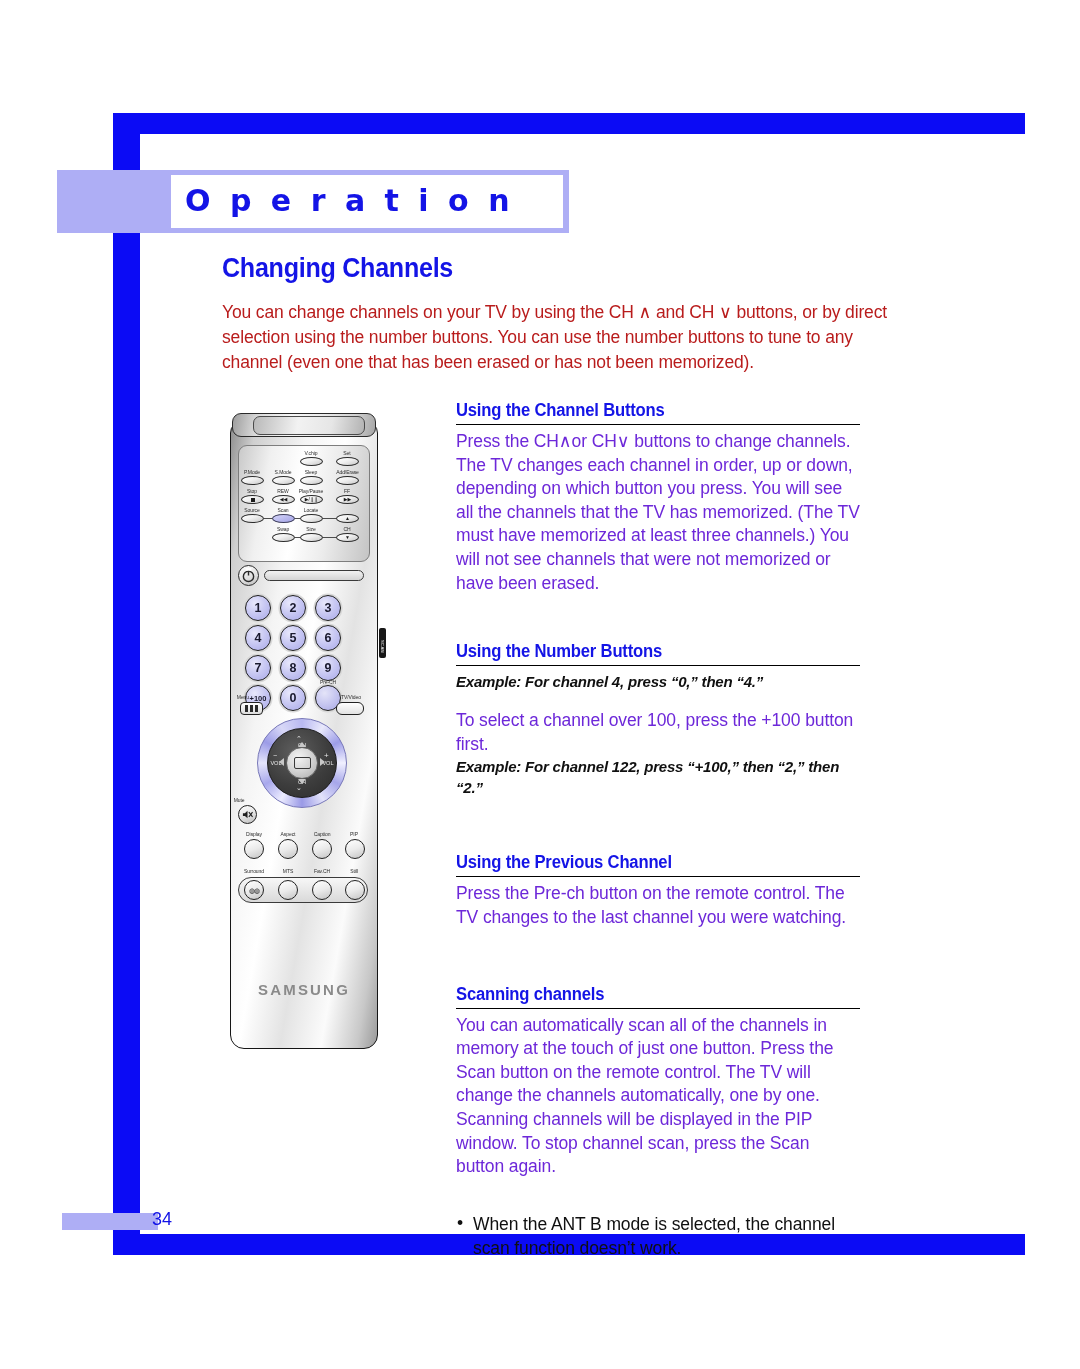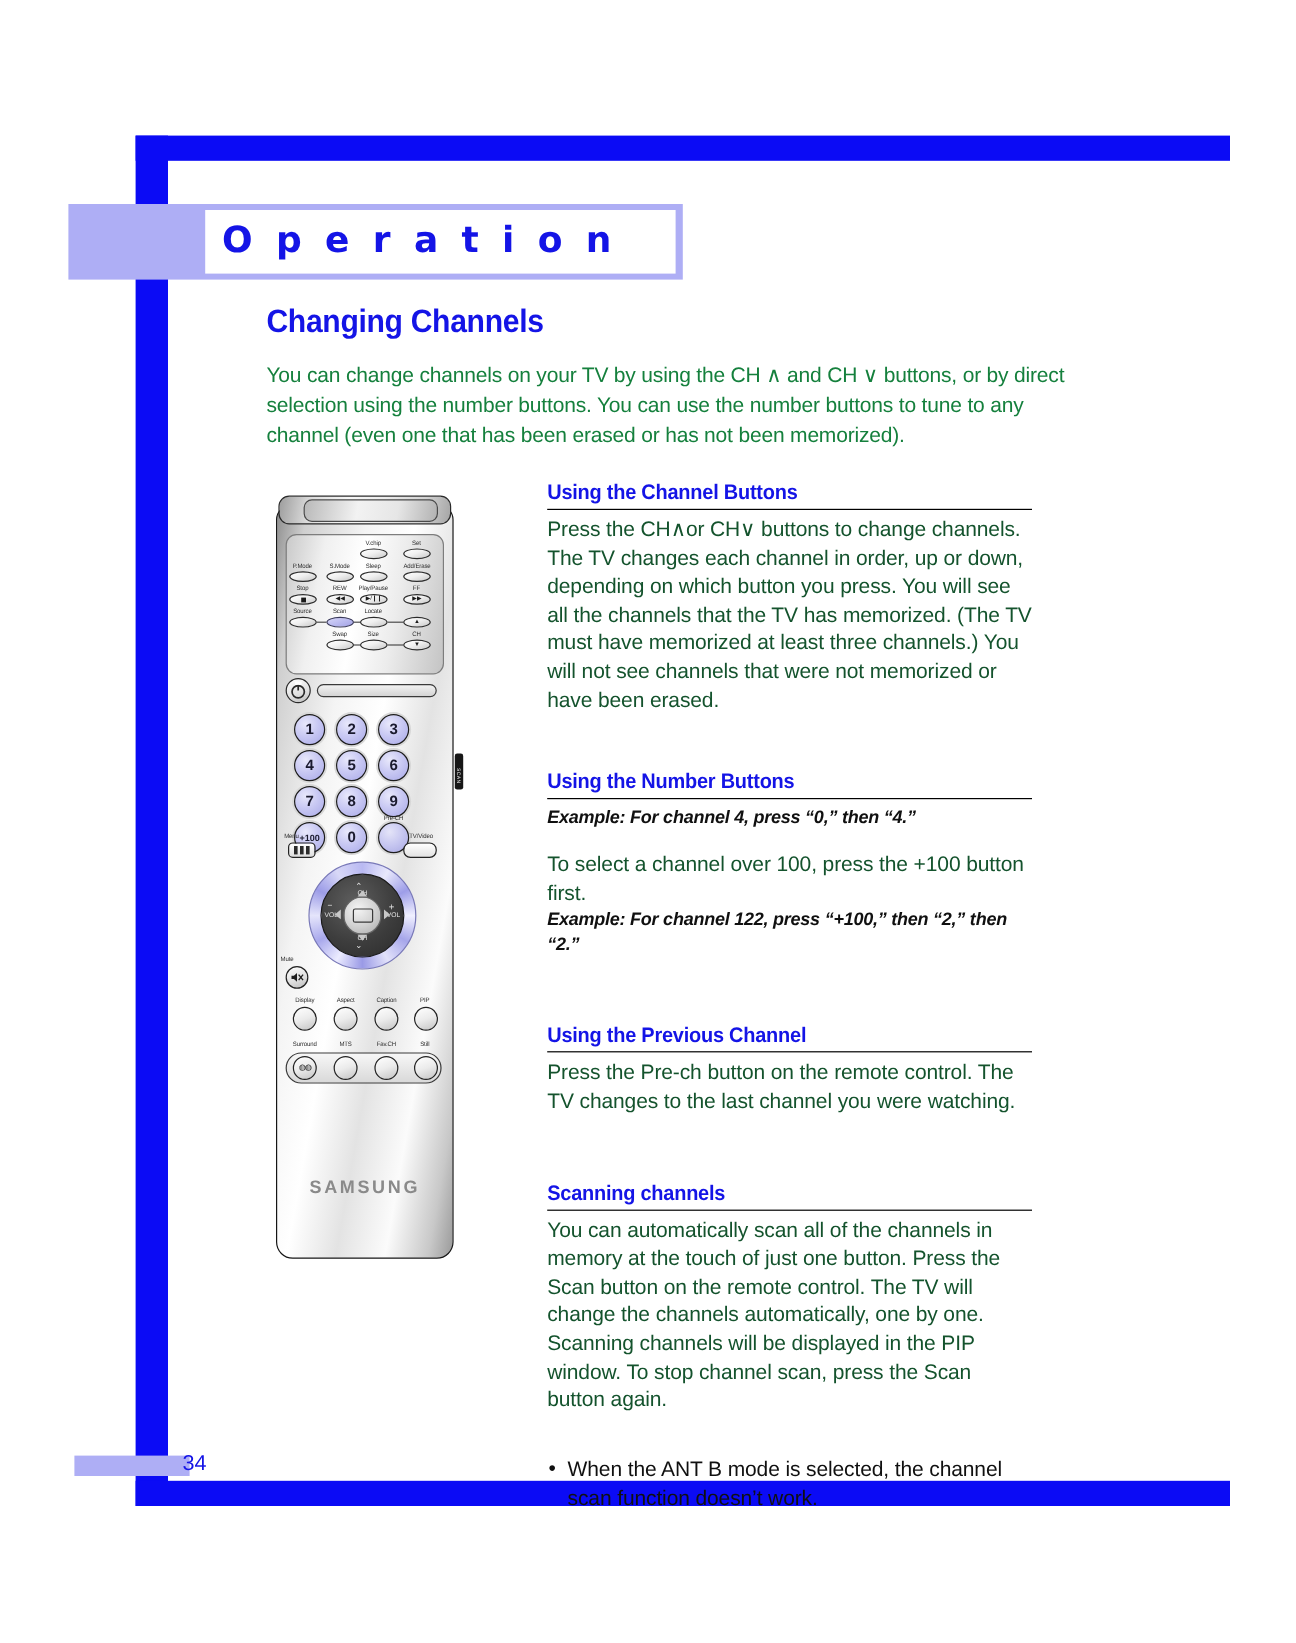--- a/index.html
+++ b/index.html
@@ -91,21 +91,21 @@
   }
 
   
   .intro {
     position: absolute;
     left: 222px;
     top: 300px;
     width: 690px;
     font-size: 17.5px;
     line-height: 25px;
-    color: #15803d;
+    color: #b91c1c;
     font-family: "Liberation Sans", sans-serif;
     letter-spacing: -0.15px;
   }
 
   
   .col-right {
     position: absolute;
     left: 456px;
     top: 400px;
     width: 404px;
@@ -122,21 +122,21 @@
   }
   .sec-rule {
     border-bottom: 1.6px solid #000000;
     margin-top: 3px;
     margin-bottom: 5px;
     width: 404px;
   }
   .sec-body {
     font-size: 17.5px;
     line-height: 23.6px;
-    color: #14532d;
+    color: #6d28d9;
     font-family: "Liberation Sans", sans-serif;
     letter-spacing: -0.1px;
   }
   .example {
     font-style: italic;
     font-weight: bold;
     font-size: 15px;
     line-height: 21px;
     color: #101010;
     letter-spacing: -0.2px;

